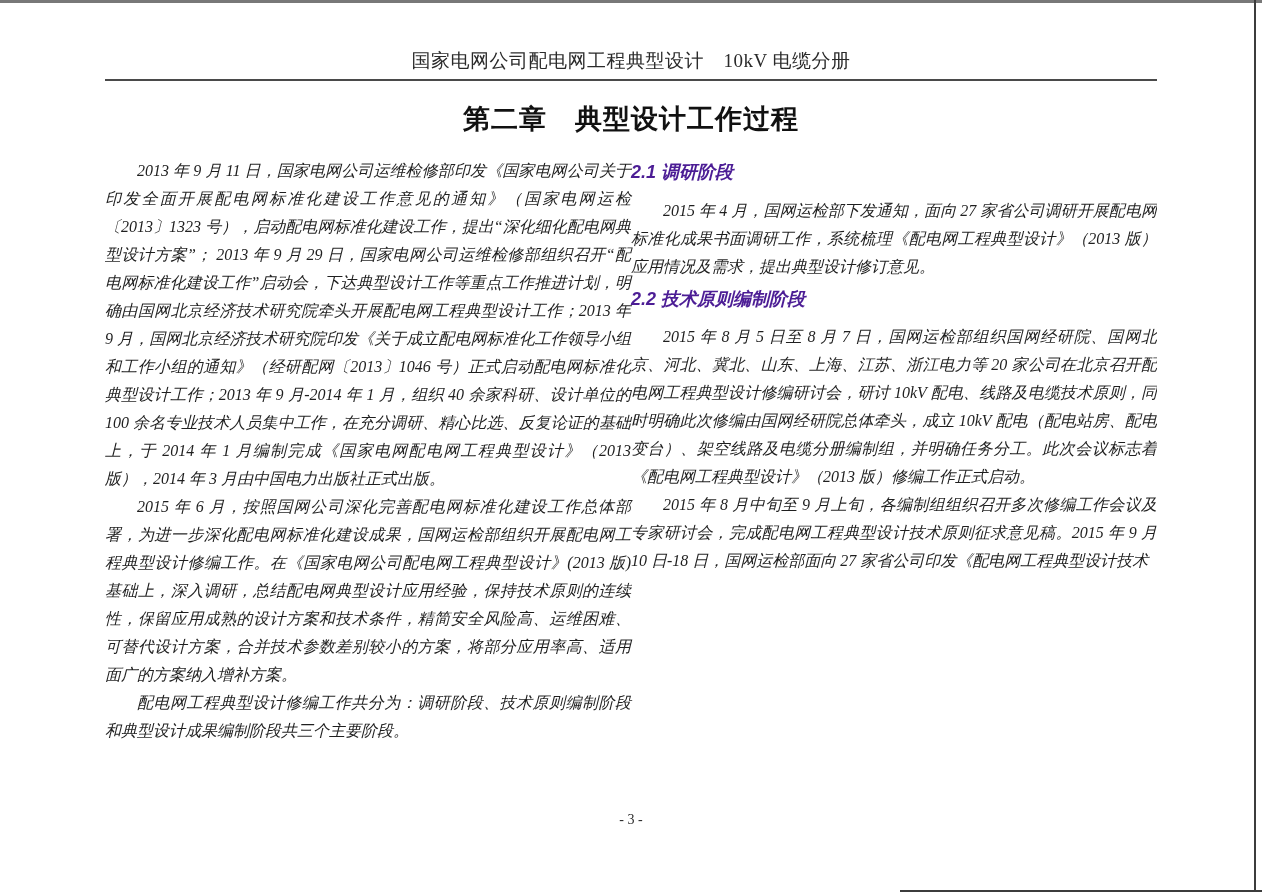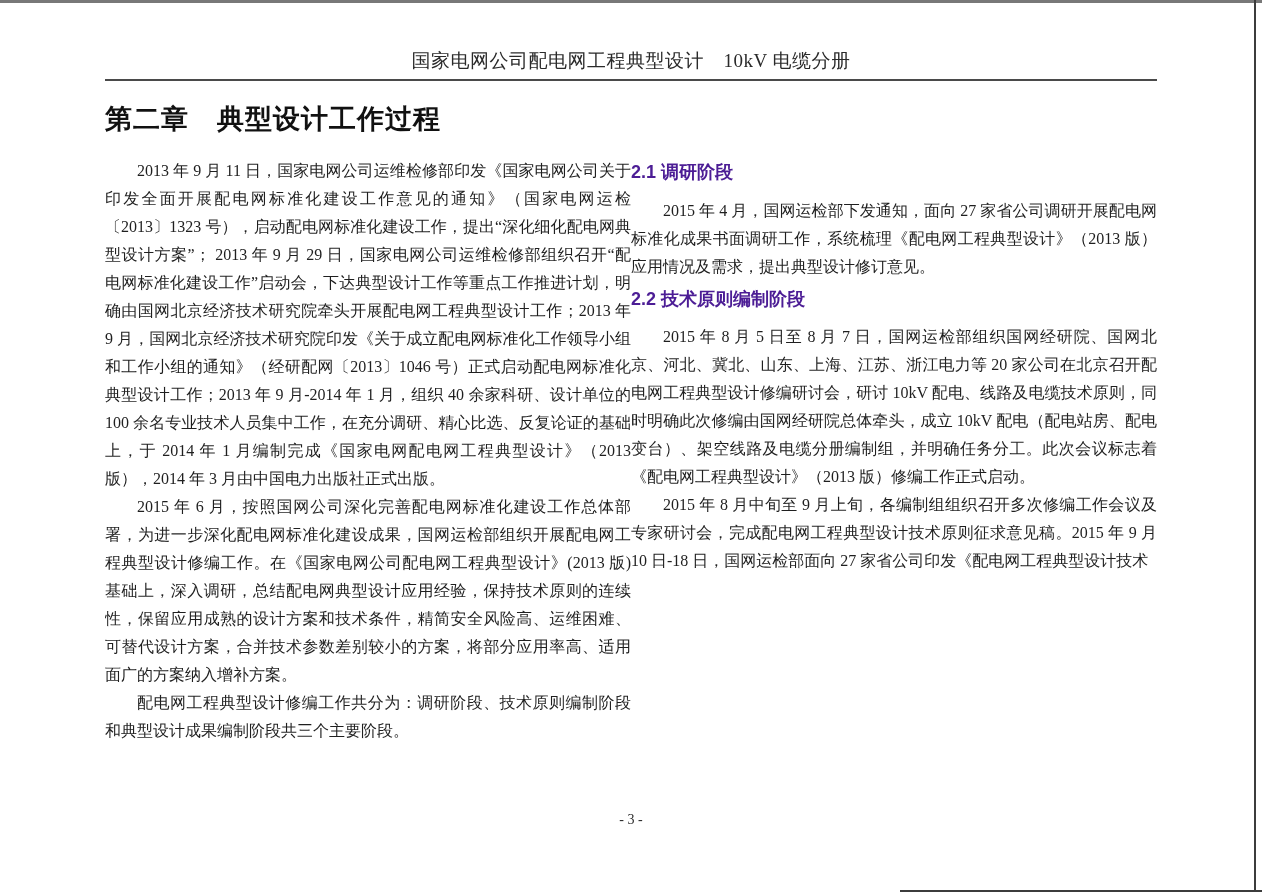--- a/index.html
+++ b/index.html
@@ -22,32 +22,34 @@
     margin-top: 48px;
     text-align: center;
     font-size: 19px;
     letter-spacing: 0.5px;
     color: #2a2a2a;
   }
   .header-rule { height: 2px; background: #4a4a4a; margin-top: 5px; }
 
   .chapter-title {
     margin: 20px 0 0 0;
+    text-align: center;
     font-family: "Liberation Sans", "DejaVu Sans", sans-serif;
     font-weight: 700;
     font-size: 27px;
     letter-spacing: 1px;
     color: #111;
   }
 
   .columns {
     display: flex;
     margin-top: 20px;
     height: 648px;
     overflow: hidden;
+    font-style: italic;
   }
   .col {
     flex: 1 1 0;
     min-width: 0;
     font-size: 16px;
     line-height: 1.75;
     text-align: justify;
   }
   .col p { margin: 0; text-indent: 2em; }
 

